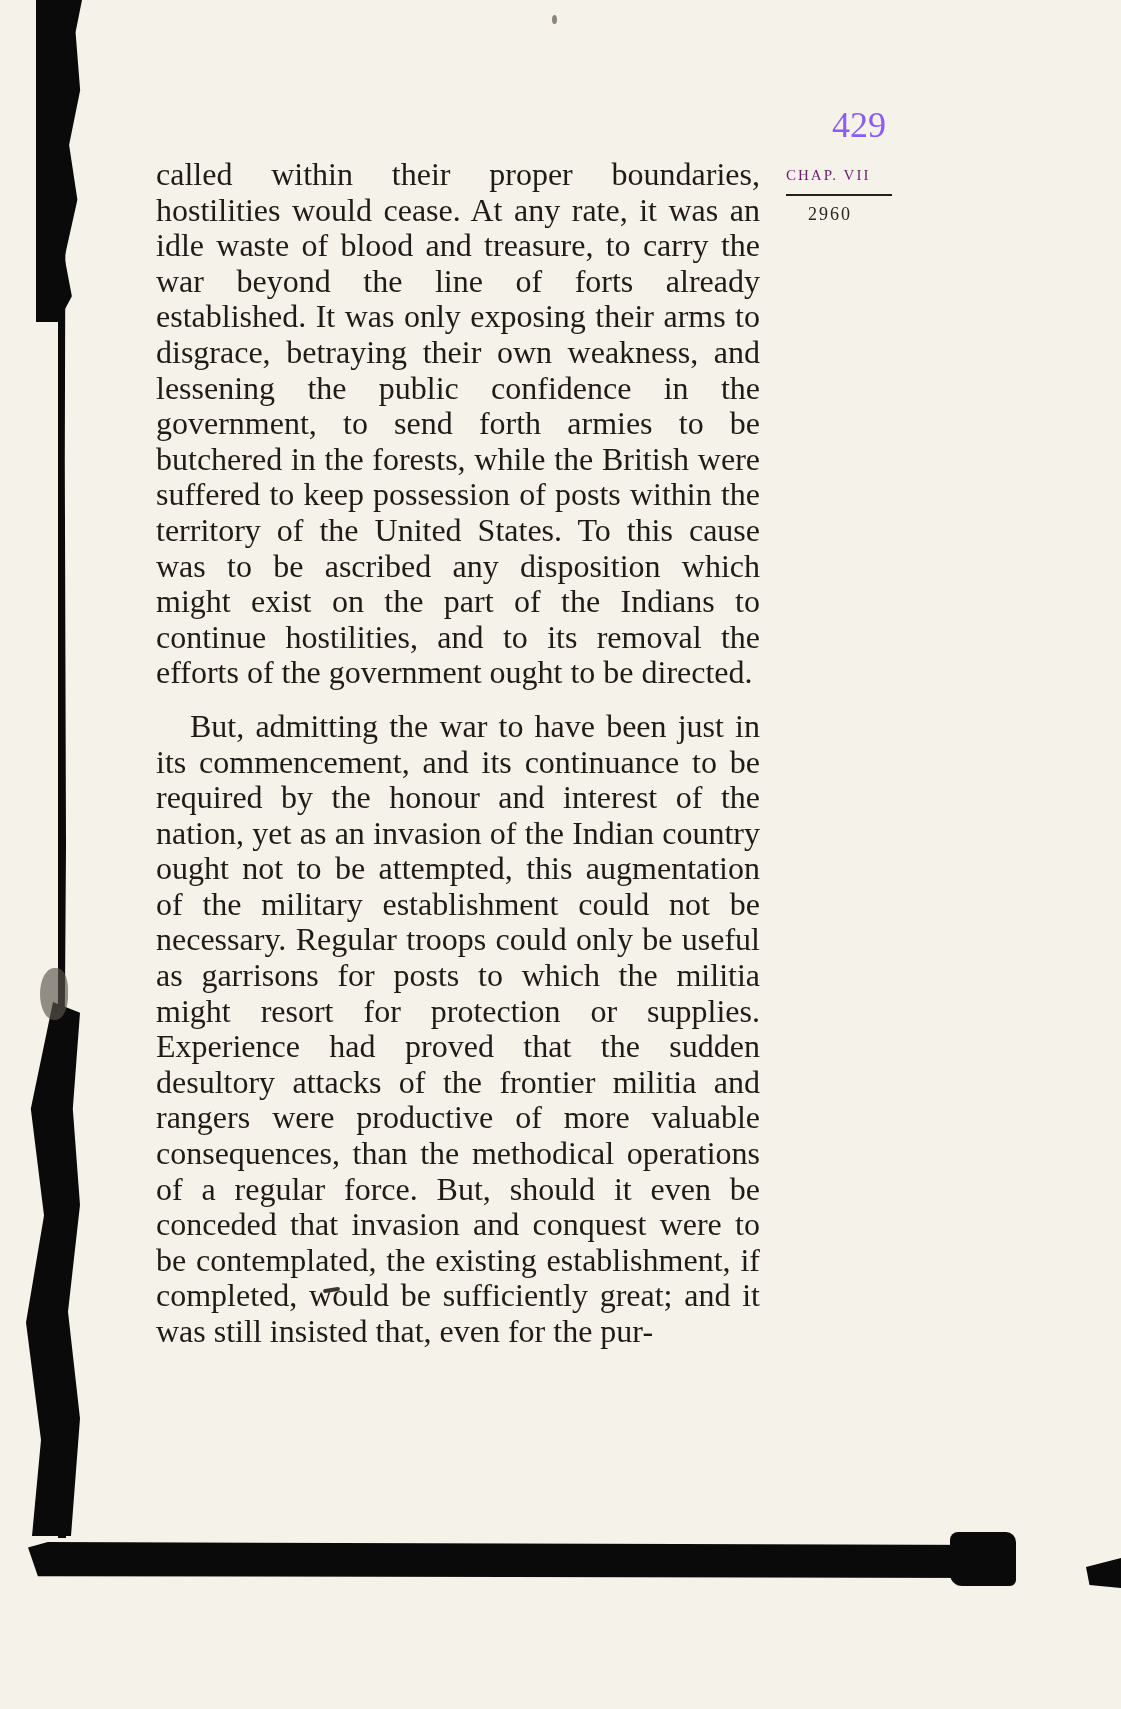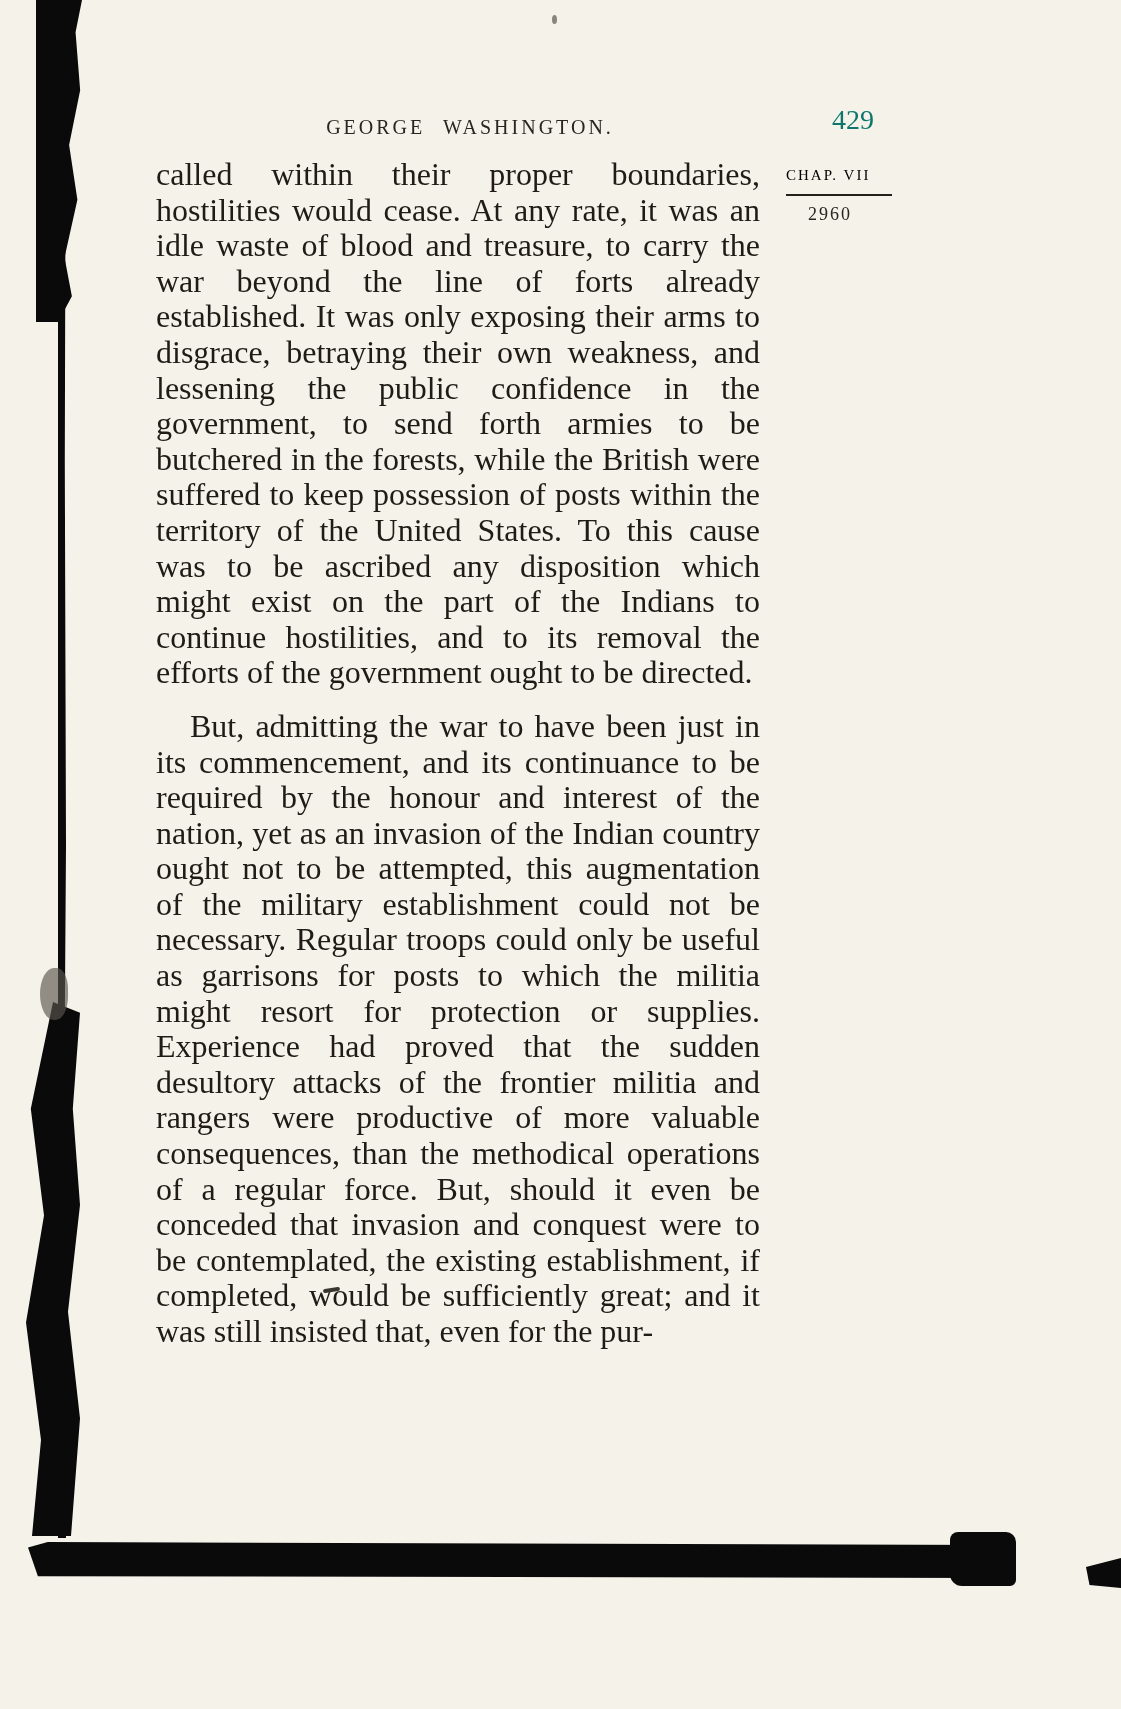--- a/index.html
+++ b/index.html
@@ -26,33 +26,33 @@
     text-align: center;
     font-size: 20px;
     letter-spacing: 3px;
     word-spacing: 10px;
     color: #2a2520;
   }
   .page-number {
     position: absolute;
     top: 104px;
     left: 832px;
-    font-size: 28px;
-    color: #0f766e;
+    font-size: 36px;
+    color: #8b5cf6;
   }
   .margin-notes {
     position: absolute;
     top: 167px;
     left: 786px;
     width: 120px;
   }
   .chap-label {
     font-size: 15px;
     letter-spacing: 2px;
-    color: #000000;
+    color: #701a75;
   }
   .margin-rule {
     border: none;
     border-top: 2px solid #241f1a;
     width: 106px;
     margin: 10px 0 8px 0;
   }
   .year-label {
     font-size: 18px;
     letter-spacing: 2px;
@@ -149,21 +149,20 @@
     height: 9px;
     background: #8a857c;
     border-radius: 50%;
   }
 </style>
 </head>
 <body>
 
 <div class="page">
 
-  <div class="running-head">GEORGE WASHINGTON.</div>
 
   <div class="page-number">429</div>
 
   <div class="margin-notes">
     <div class="chap-label">CHAP. VII</div>
     <hr class="margin-rule">
     <span class="year-label">2960</span>
   </div>
 
   <div class="body-text">

